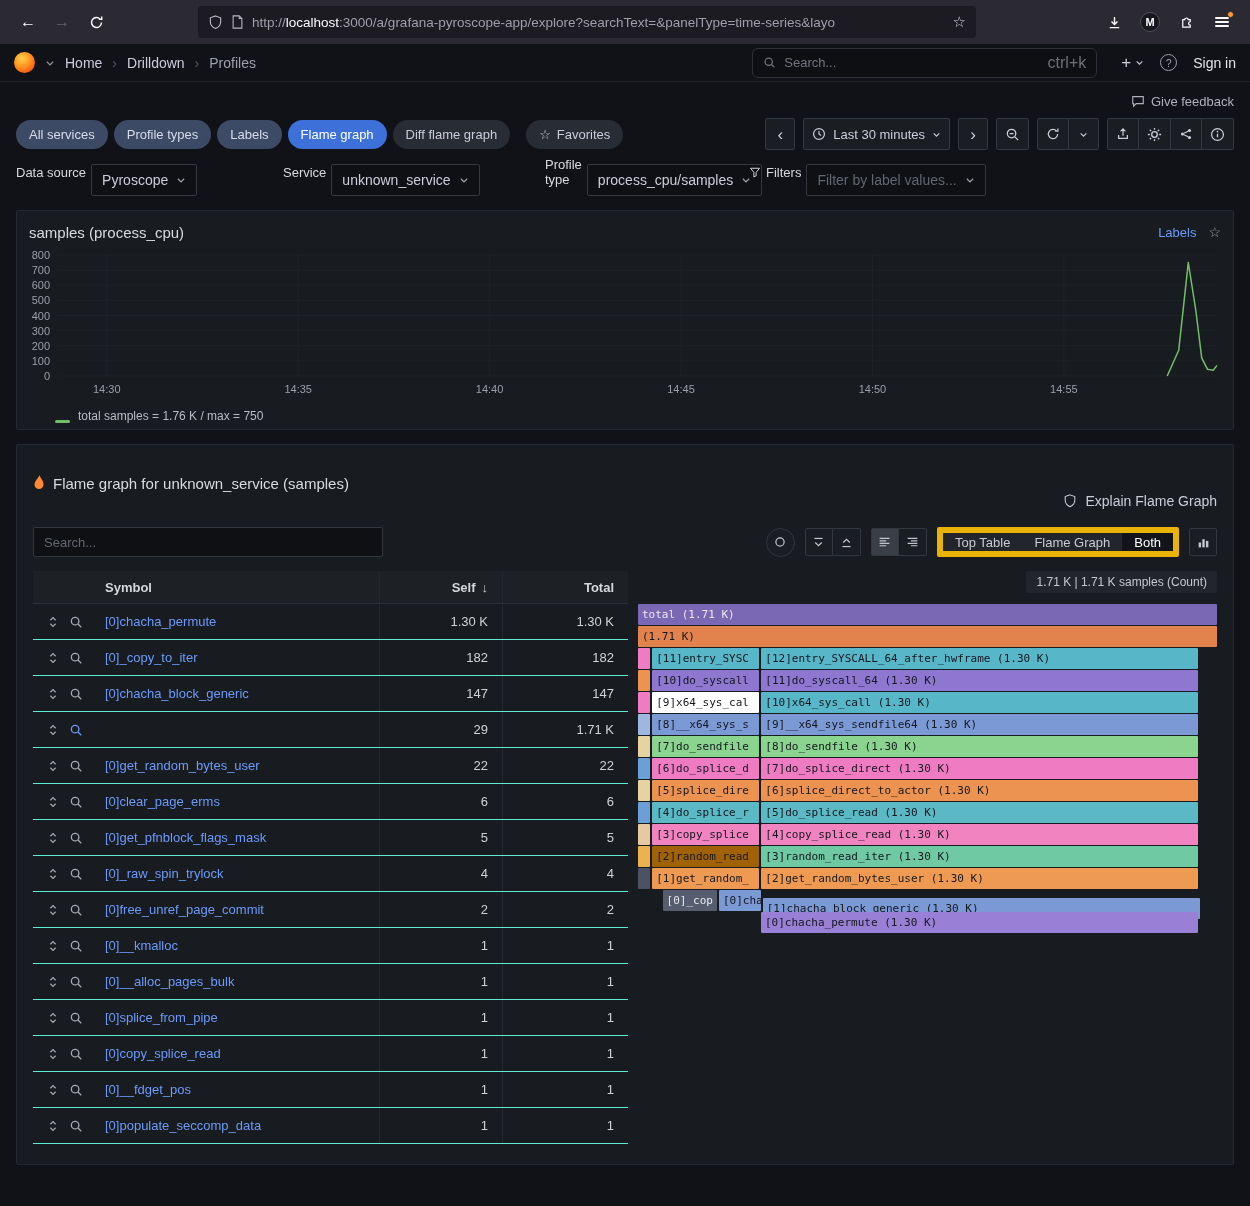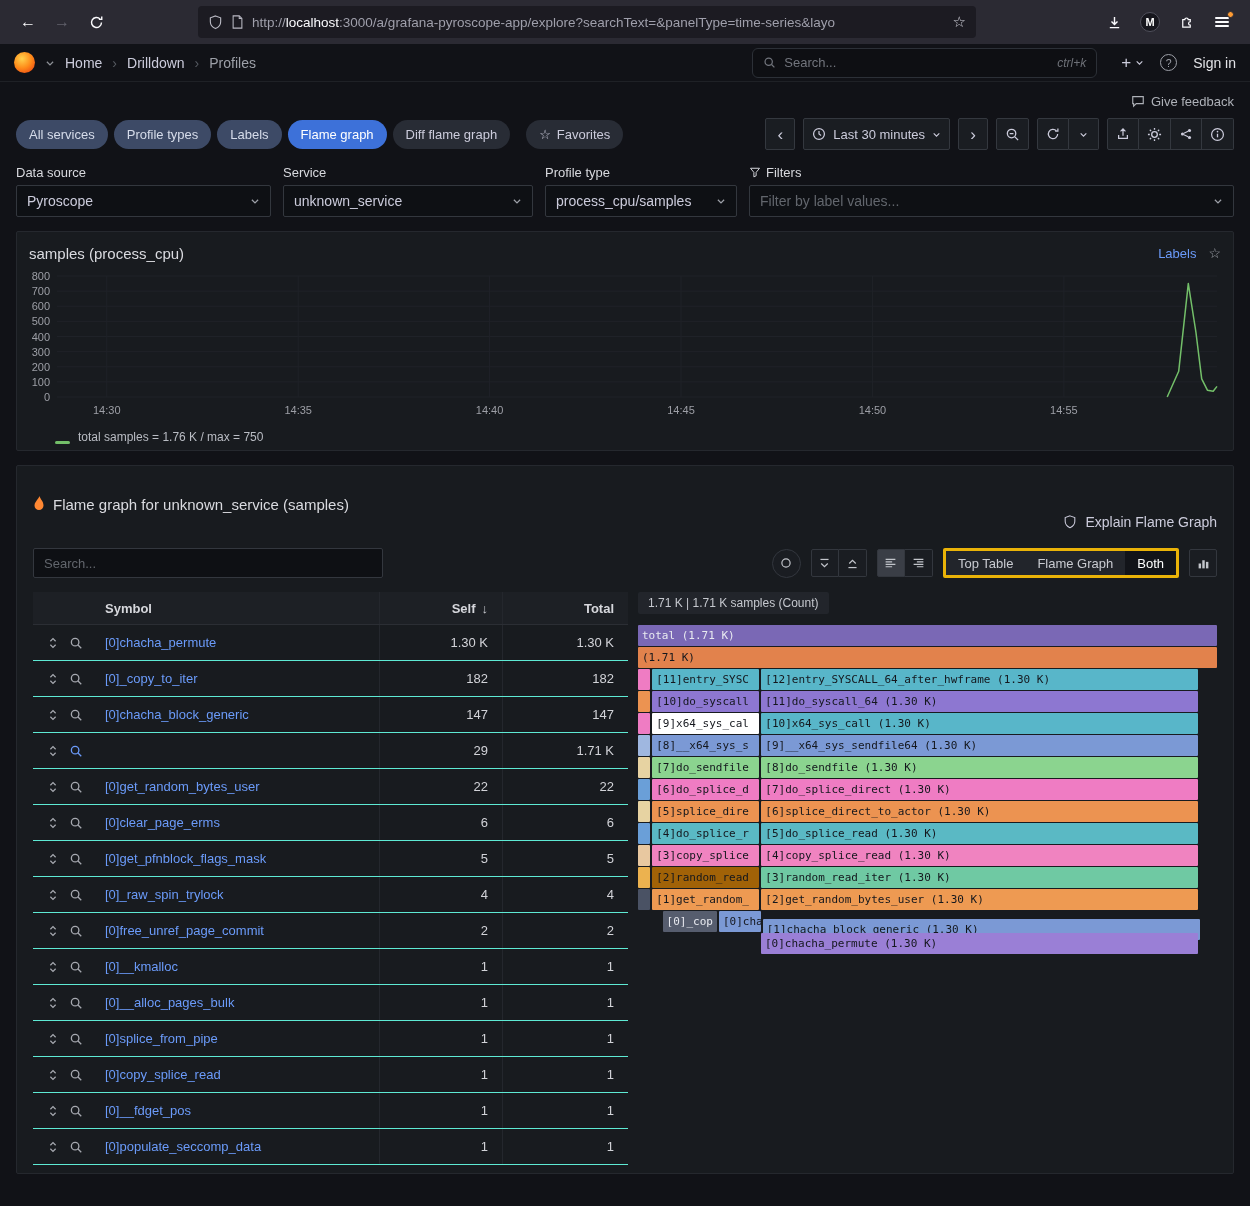--- a/index.html
+++ b/index.html
@@ -25,21 +25,21 @@
 
 .gnav{height:38px;background:#111217;border-bottom:1px solid #1f2126;display:flex;align-items:center;padding:0 14px;gap:10px;}
 .glogo{width:21px;height:21px;border-radius:50%;background:radial-gradient(circle at 38% 32%,#ffd24d,#ff8c1a 48%,#ef4e13 85%);}
 .navchev{color:#8e9197;}
 .crumbs{display:flex;align-items:center;gap:10px;font-size:14px;flex:1;}
 .crumbs a{color:#ccccdc;}
 .crumbs a.cur{color:#9da0a8;}
 .crumbs .sep{color:#565a61;}
 .gsearch{width:345px;height:30px;border:1px solid #2c3037;background:#0e0f13;border-radius:6px;display:flex;align-items:center;gap:8px;padding:0 10px;color:#72757d;font-size:13px;}
 .gsearch .ph{flex:1;}
-.kbd{font-size:12px;color:#6d7077;font-style:italic;}
+.kbd{font-size:16px;color:#6d7077;}
 .gnav-right{display:flex;align-items:center;gap:16px;margin-left:14px;}
 .plusbtn{display:flex;align-items:center;gap:4px;font-size:17px;color:#ccccdc;}
 .qcircle{width:17px;height:17px;border:1.4px solid #9da0a8;border-radius:50%;display:flex;align-items:center;justify-content:center;font-size:10.5px;color:#9da0a8;}
 .signin{font-size:14px;color:#e3e4e8;}
 
 
 main{padding:6px 16px 0;}
 .feedback{display:flex;justify-content:flex-end;align-items:center;gap:6px;height:26px;font-size:13px;color:#aeb1b8;}
 
 .controls{display:flex;align-items:center;justify-content:space-between;margin-top:4px;}
@@ -50,76 +50,76 @@
 .pill.favorites{margin-left:10px;}
 .timebar{display:flex;align-items:center;gap:8px;}
 .tbtn{height:32px;min-width:30px;padding:0 8px;background:#1a1d22;border:1px solid #34383f;border-radius:2px;display:flex;align-items:center;justify-content:center;gap:7px;color:#ccccdc;font-size:13px;white-space:nowrap;}
 .tbtn .lt{font-size:17px;line-height:1;}
 .tgroup{display:flex;}
 .tgroup .tbtn{border-radius:0;border-left-width:0;}
 .tgroup .tbtn:first-child{border-left-width:1px;border-radius:2px 0 0 2px;}
 .tgroup .tbtn:last-child{border-radius:0 2px 2px 0;}
 
 .filters{display:flex;gap:12px;margin-top:14px;}
-.fgroup{display:flex;flex-direction:column;gap:5px;}
+.fgroup{display:flex;flex-direction:row;gap:5px;}
 .flabel{font-size:13px;color:#d8d9de;display:flex;align-items:center;gap:5px;height:16px;}
 .select{height:32px;background:#0e1014;border:1px solid #33373e;border-radius:2px;display:flex;align-items:center;padding:0 10px;font-size:14px;color:#ccccdc;gap:8px;}
 .select .val{flex:1;white-space:nowrap;}
 .chevc{color:#9da0a8;}
 .placeholder{color:#62666d;}
 .w1{width:255px}.w2{width:250px}.w3{width:192px}.wflex{flex:1}
 
 .panel{background:#181b1f;border:1px solid #25282e;border-radius:2px;margin-top:14px;}
 .chart-panel{padding:8px 12px 6px;}
 .phead{display:flex;align-items:center;height:26px;}
 .ptitle{font-size:15px;color:#dadbe0;font-weight:500;}
 .phead-right{margin-left:auto;display:flex;align-items:center;gap:12px;}
 .labels-link{color:#6b9bfa;font-size:13px;}
 .pstar{color:#9da0a8;font-size:14px;}
 .chartwrap{margin-top:4px;}
 .legend{display:flex;align-items:flex-end;gap:8px;font-size:12px;color:#b9bcc3;height:22px;padding-left:26px;}
 .lswatch{width:15px;height:3px;border-radius:2px;}
 
 
-.flame-panel{padding:12px 8px 8px;}
+.flame-panel{padding:12px 8px 20px;}
 .fp-head{display:flex;align-items:center;padding:0 8px;}
 .fp-title{font-size:15px;font-weight:500;color:#dadbe0;margin-left:7px;}
 .explain{margin-left:auto;display:flex;gap:8px;align-items:center;font-size:14px;color:#ccccdc;margin-top:36px;}
 .fp-toolbar{display:flex;align-items:center;margin-top:18px;padding:0 8px;gap:8px;}
 .fsearch{width:350px;height:30px;background:#0e1014;border:1px solid #33373e;border-radius:2px;display:flex;align-items:center;padding:0 10px;font-size:13px;color:#62666d;}
 .fright{margin-left:auto;display:flex;align-items:center;gap:10px;}
 .sbtn{width:28px;height:28px;border:1px solid #33373e;background:#1a1d22;border-radius:2px;display:flex;align-items:center;justify-content:center;color:#c2c5cb;}
 .sbtn.round{border-radius:50%;width:29px;height:29px;}
 .sbtn.sel{background:#3a3e46;}
 .sgroup{display:flex;}
 .sgroup .sbtn{border-radius:0;border-left-width:0;}
 .sgroup .sbtn:first-child{border-left-width:1px;border-radius:2px 0 0 2px;}
 .sgroup .sbtn:last-child{border-radius:0 2px 2px 0;}
-.radiogroup{display:flex;height:30px;border:3px solid #eab308;border-radius:2px;background:#22252b;overflow:hidden;justify-content:center;}
+.radiogroup{display:flex;height:30px;border:6px solid #eab308;border-radius:2px;background:#22252b;overflow:hidden;justify-content:center;}
 .ropt{padding:0 12px;font-size:13px;color:#c9cbd1;display:flex;align-items:center;}
 .ropt.sel{background:#121419;color:#fff;}
 
 .fp-body{display:flex;gap:10px;margin-top:14px;padding:0 8px;}
 .ptable{width:595px;font-size:13px;}
 .thead,.trow{display:grid;grid-template-columns:66px 280px 123px 126px;align-items:stretch;}
 .thead{height:33px;background:#1d2025;border-bottom:1px solid #2b2e34;color:#d6d7dc;font-weight:bold;}
 .trow{height:36px;border-bottom:1px solid #5eead4;}
 .cell{display:flex;align-items:center;min-width:0;}
 .c-icons{display:flex;align-items:center;gap:9px;padding-left:13px;}
 .rowicon{color:#a6a9b0;display:flex;}
 .rowicon.act{color:#6b9bfa;}
 .c-sym{padding-left:6px;overflow:hidden;}
 .symlink{color:#6b9bfa;white-space:nowrap;overflow:hidden;text-overflow:ellipsis;display:block;width:100%;}
 .c-num{justify-content:flex-end;padding-right:14px;border-left:1px solid #24272d;color:#d2d3d8;}
 .h-sym{padding-left:6px;}
 .h-num{justify-content:flex-end;padding-right:14px;border-left:1px solid #24272d;gap:6px;}
 .sortarrow{color:#c9cbd1;}
 
 .flamecol{flex:1;min-width:0;}
-.fsummary{text-align:left;margin-bottom:9px;height:24px;}
+.fsummary{text-align:right;margin-bottom:9px;height:24px;}
 .fsummary span{display:inline-block;background:#22252b;border-radius:2px;padding:4px 10px;font-size:12px;color:#c5c8ce;}
 .frow{display:flex;height:22px;}
 .fseg{height:21px;line-height:21px;font-family:"DejaVu Sans Mono",monospace;font-size:11px;color:#14171d;padding-left:4px;overflow:hidden;white-space:nowrap;margin-right:2px;flex-shrink:0;border-radius:1px;}
 .fseg.light{color:#e8eaf0;}
 .fseg.spacer{background:transparent;}
 </style>
 </head>
 <body>
 
 <div class="browser">

